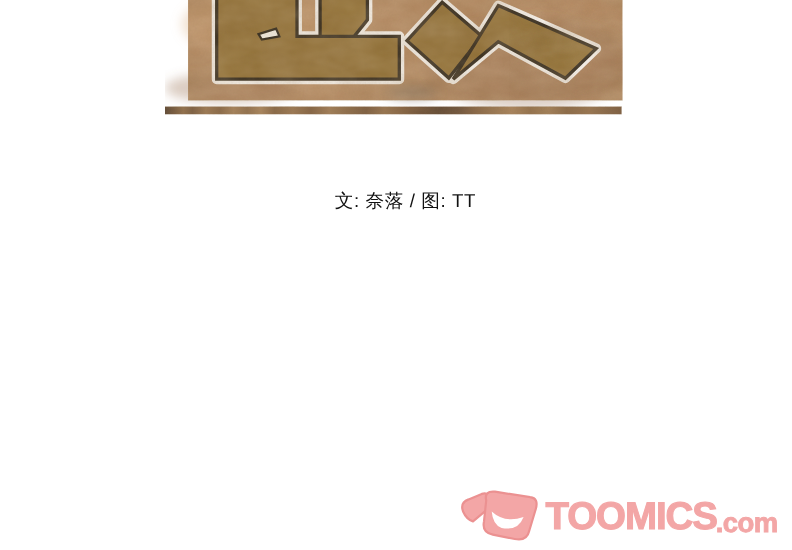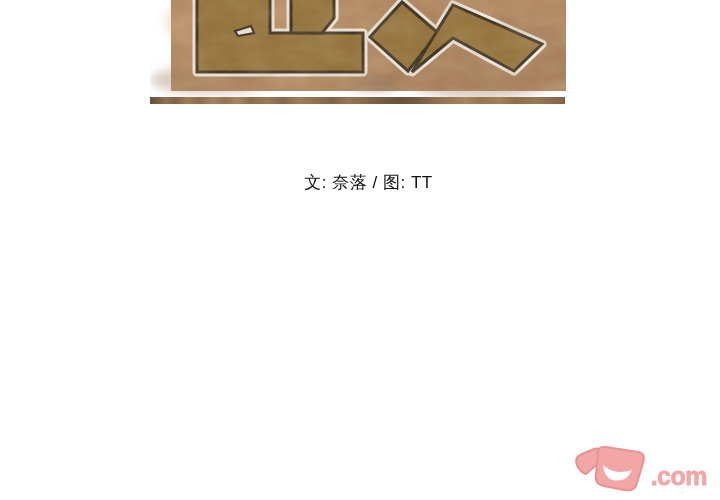--- a/index.html
+++ b/index.html
@@ -128,14 +128,15 @@
 <div class="credits" style="color: rgb(17, 17, 17);">文: 奈落 / 图: TT</div>
 
 <div class="watermark">
   <svg class="mascot" width="76" height="52" viewBox="0 0 76 52">
     <g fill="#f3a6a6">
       <path d="M3,22 Q0,14 8,11 L20,6 Q26,4 26,11 L25,20 L12,31 Q6,29 3,22 Z" stroke-width="2" stroke-linejoin="round" stroke="#eb9191"></path>
       <path d="M24,12 Q22,3 32,4 L64,9 Q72,10 69,20 L63,40 Q61,49 50,47 L30,43 Q20,41 22,31 Z" stroke-width="2" stroke-linejoin="round" stroke="#eb9191"></path>
     </g>
     <path d="M29,22 Q41,33 58,27 Q53,40 38,37 Q30,34 29,22 Z" fill="#ffffff"></path>
   </svg>
+  <span class="wm-text" style="color: rgb(243, 166, 166);">TOOMICS</span>
   <span class="wm-suffix" style="color: rgb(243, 166, 166);">.com</span>
 </div>
 
 </body></html>

